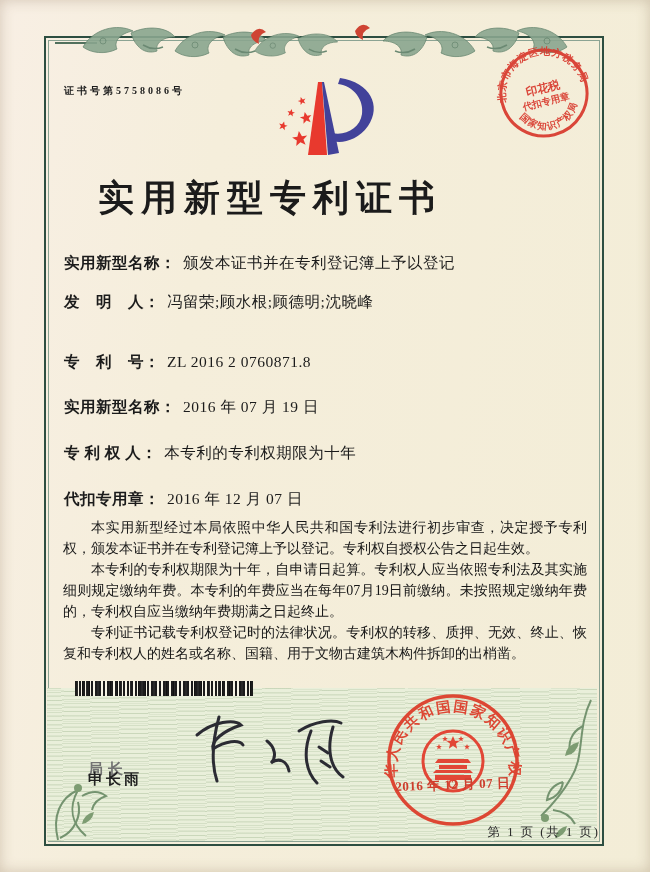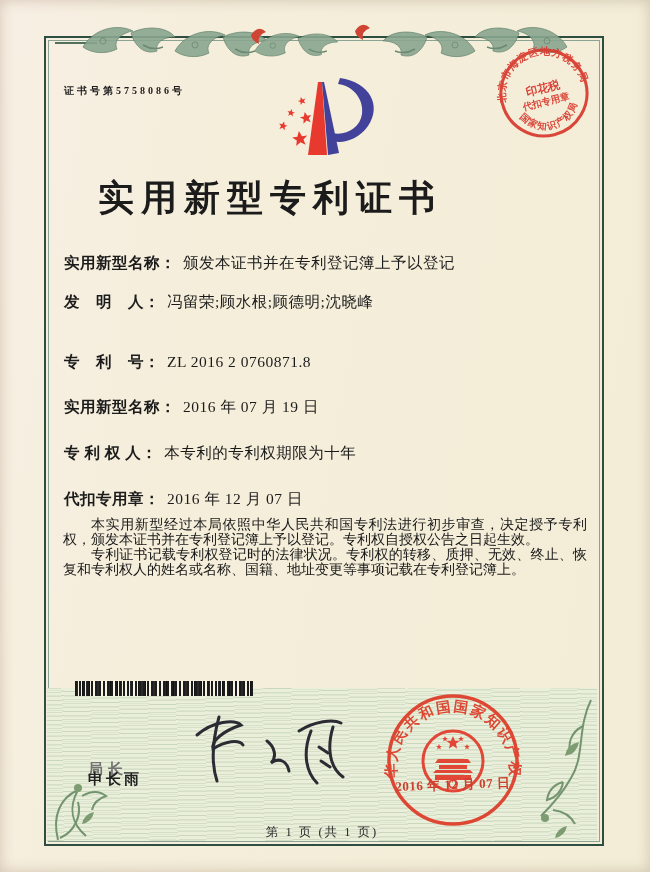--- a/index.html
+++ b/index.html
@@ -28,38 +28,38 @@
   .title{
     position:absolute;left:44px;top:174px;width:452px;text-align:center;
     font-size:36px;font-weight:700;letter-spacing:7px;
   }
   .field{position:absolute;left:64px;font-size:15.5px;white-space:nowrap;letter-spacing:.5px;}
   .field .lbl{font-weight:700;}
   .field .val{font-weight:500;margin-left:7px;}
   .f0{top:253px;} .f1{top:292px;} .f2{top:352px;text-align:center;} .f3{top:397px;} .f4{top:443px;} .f5{top:489px;}
   .body-text{
     position:absolute;left:63px;top:517px;width:524px;
-    font-size:14px;line-height:15px;text-align:justify;color:#171717;
+    font-size:14px;line-height:21px;text-align:justify;color:#171717;
   }
   .body-text p{margin:0;text-indent:2em;}
   .barcode{
     position:absolute;left:75px;top:681px;width:178px;height:15px;
     background:
       repeating-linear-gradient(90deg,#1c1c1c 0 2px,transparent 2px 4px),
       repeating-linear-gradient(90deg,#111 0 1px,transparent 1px 7px),
       repeating-linear-gradient(90deg,#2a2a2a 0 3px,transparent 3px 11px);
     background-color:#f7f4e6;
   }
   .director-title{position:absolute;left:88px;top:760px;font-size:15px;letter-spacing:5px;font-weight:600;color:#737373;}
   .director-name{position:absolute;left:88px;top:770px;font-size:15px;letter-spacing:3px;font-weight:600;color:#222;}
   .signature{position:absolute;left:183px;top:705px;width:170px;height:100px;}
   .tax-stamp{position:absolute;left:497px;top:46px;width:94px;height:94px;transform:rotate(-14deg);opacity:.92;}
   .gov-seal{position:absolute;left:384px;top:691px;width:138px;height:138px;opacity:.93;}
   .footer{
-    position:absolute;left:44px;top:824px;width:556px;text-align:center;
+    position:absolute;left:44px;top:824px;width:556px;text-align:right;
     font-size:12.5px;letter-spacing:2px;color:#2a2a2a;
   }
   .ornament-top{position:absolute;left:55px;top:15px;width:540px;height:46px;}
   .ornament-bl{position:absolute;left:48px;top:752px;width:72px;height:90px;}
   .ornament-br{position:absolute;left:533px;top:698px;width:66px;height:144px;}
   .logo{position:absolute;left:250px;top:70px;width:170px;height:110px;}
 </style>
 </head>
 <body>
 
@@ -167,21 +167,22 @@
 </div>
 <div class="field f4">
   <span class="lbl">专 利 权 人：</span><span class="val">本专利的专利权期限为十年</span>
 </div>
 <div class="field f5">
   <span class="lbl">代扣专用章：</span><span class="val">2016 年 12 月 07 日</span>
 </div>
 
 <div class="body-text">
   <p>本实用新型经过本局依照中华人民共和国专利法进行初步审查，决定授予专利权，颁发本证书并在专利登记簿上予以登记。专利权自授权公告之日起生效。</p>
-  <p>专利证书记载专利权登记时的法律状况。专利权的转移、质押、无效、终止、恢复和专利权人的姓名或名称、国籍、地址变更等事项记载在专利登记簿上。</p>
+  <p>本专利的专利权期限为十年，自申请日起算。专利权人应当依照专利法及其实施细则规定缴纳年费。本专利的年费应当在每年07月19日前缴纳。未按照规定缴纳年费的，专利权自应当缴纳年费期满之日起终止。</p>
+  <p>专利证书记载专利权登记时的法律状况。专利权的转移、质押、无效、终止、恢复和专利权人的姓名或名称、国籍、用于文物古建筑木构件拆卸的出梢凿。</p>
 </div>
 
 <div class="barcode"></div>
 
 <div class="director-title">局长</div>
 <div class="director-name">申长雨</div>
 
 <svg class="signature" viewBox="0 0 170 100">
   <g fill="none" stroke="#2b2b33" stroke-width="3" stroke-linecap="round">
     <path d="M36,12 C30,34 28,58 34,76"></path>

